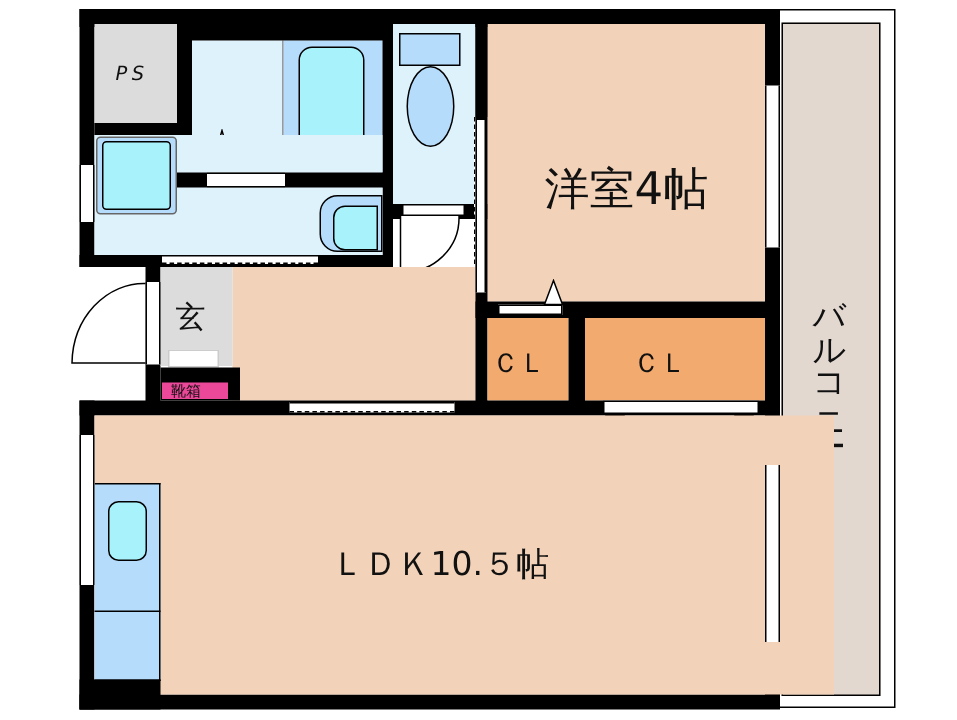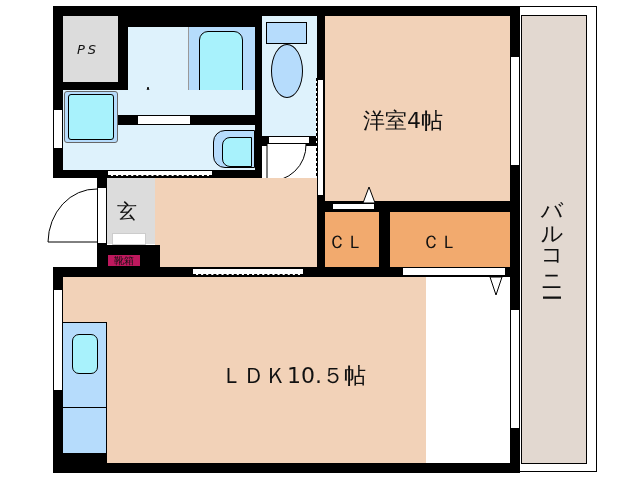--- a/index.html
+++ b/index.html
@@ -66,30 +66,30 @@
 
 <div class="abs" style="left:155px;top:178px;width:163px;height:89px;background:#f2d2b8;"></div>
 <div class="abs" style="left:262px;top:146px;width:55px;height:40px;background:#f2d2b8;z-index:-1;"></div>
 
 <div class="abs wall" style="left:97px;top:170px;width:10px;height:100px;"></div>
 <div class="abs" style="left:107px;top:178px;width:48px;height:66px;background:#dcdcdc;">
   <div class="lbl" style="left:10px;top:20px;font-size:20px;">玄</div>
 </div>
 <div class="abs" style="left:112px;top:233px;width:34px;height:12px;background:#fff;border:1px solid #ccc;"></div>
 <div class="abs wall" style="left:107px;top:245px;width:53px;height:22px;"></div>
-<div class="abs" style="left:108px;top:255px;width:32px;height:11px;background:#be185d;">
+<div class="abs" style="left:108px;top:255px;width:44px;height:11px;background:#ec4899;">
   <div class="lbl" style="left:6px;top:-1px;font-size:10px;">靴箱</div>
 </div>
 <div class="win" style="left:97px;top:188px;width:10px;height:55px;"></div>
 <svg class="abs" style="left:46px;top:188px;" width="52" height="56">
     <path d="M51,1 A48,54 0 0 0 2,54 L51,54" fill="none" stroke="#000"></path>
   </svg>
 
 <div class="abs" style="left:325px;top:16px;width:185px;height:185px;background:#f2d2b8;">
-  <div class="lbl" style="left:38px;top:90px;font-size:22px;">洋室4帖</div>
+  <div class="lbl" style="left:38px;top:90px;font-size:30px;">洋室4帖</div>
 </div>
 <div class="abs wall" style="left:317px;top:6px;width:8px;height:262px;"></div>
 <div class="win" style="left:317px;top:80px;width:7px;height:115px;"></div>
 <div class="win" style="left:510px;top:57px;width:10px;height:108px;"></div>
 <div class="abs wall" style="left:317px;top:201px;width:203px;height:11px;"></div>
 <div class="abs" style="left:332px;top:203px;width:43px;height:7px;background:#fff;border:1px solid #000;"></div>
 <svg class="abs" style="left:362px;top:186px;" width="14" height="18">
     <polygon points="7,1 1,17 13,17" fill="#fff" stroke="#000"></polygon>
   </svg>
 
@@ -103,21 +103,21 @@
 
 <div class="abs wall" style="left:53px;top:267px;width:467px;height:10px;"></div>
 <div class="winh" style="left:193px;top:268px;width:110px;height:7px;border-bottom:1px dashed #000;"></div>
 <div class="abs" style="left:402px;top:267px;width:104px;height:9px;background:#fff;border:1px solid #000;"></div>
 <svg class="abs" style="left:403px;top:276px;" width="14" height="20">
     <polygon points="1,1 13,1 7,19" fill="#fff" stroke="#000"></polygon>
   </svg>
 <svg class="abs" style="left:489px;top:276px;" width="14" height="20">
     <polygon points="1,1 13,1 7,19" fill="#fff" stroke="#000"></polygon>
   </svg>
-<div class="abs" style="left:63px;top:277px;width:363px;height:186px;background:#f2d2b8;">
+<div class="abs" style="left:63px;top:277px;width:493px;height:186px;background:#f2d2b8;">
   <div class="lbl" style="left:158px;top:84px;font-size:22px;">ＬＤＫ10.５帖</div>
 </div>
 <div class="abs" style="left:63px;top:322px;width:44px;height:132px;background:#b6dcfc;border:1px solid #000;border-left:none;"></div>
 <div class="abs" style="left:63px;top:407px;width:44px;height:1px;background:#000;"></div>
 <div class="abs" style="left:72px;top:334px;width:26px;height:40px;background:#a8f2fc;border:1px solid #000;border-radius:7px;"></div>
 <div class="abs wall" style="left:53px;top:453px;width:54px;height:20px;"></div>
 <div class="win" style="left:53px;top:290px;width:10px;height:100px;"></div>
 <div class="win" style="left:510px;top:310px;width:10px;height:118px;"></div>
 
 </body></html>

